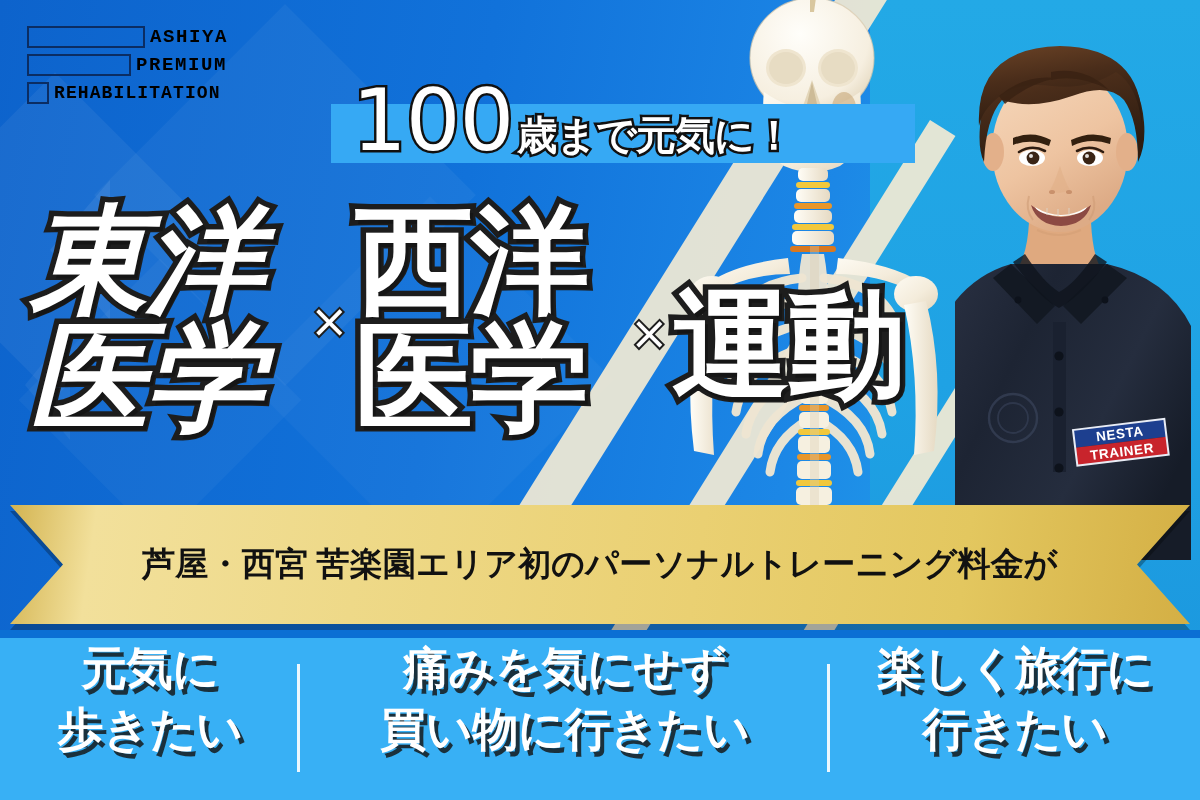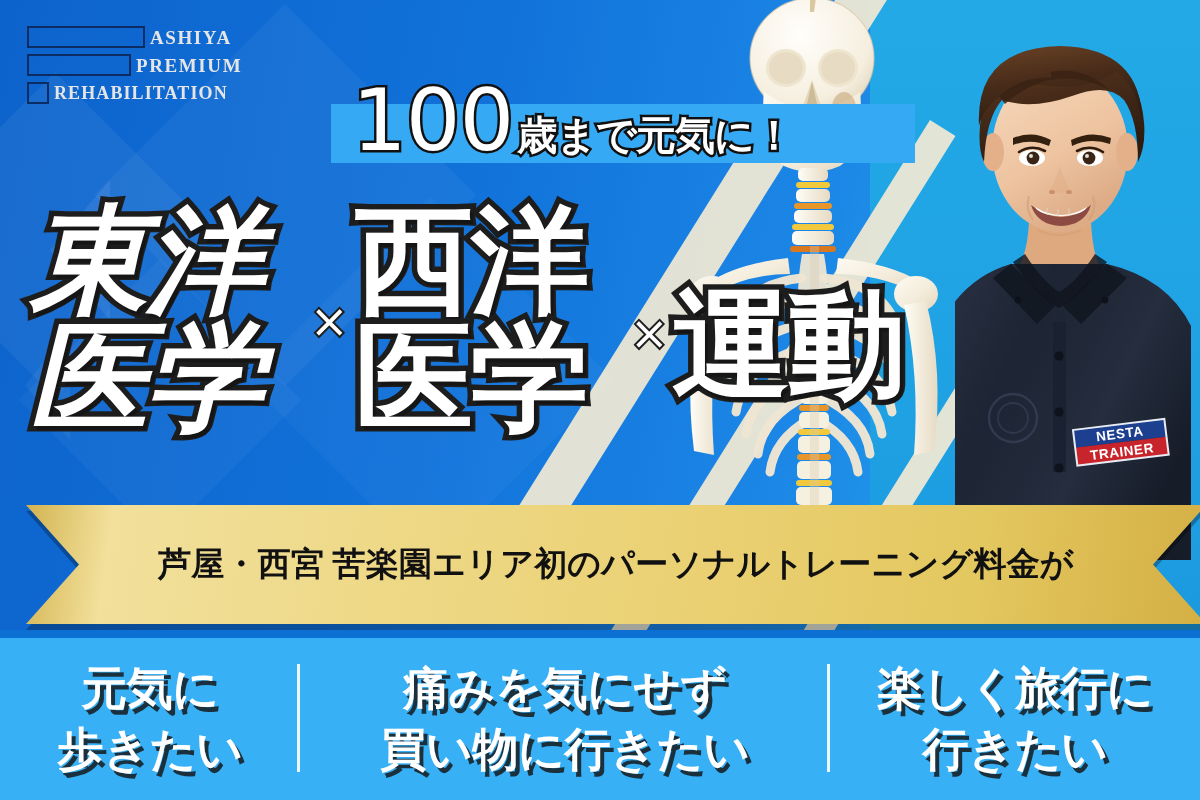--- a/index.html
+++ b/index.html
@@ -45,21 +45,21 @@
   .person{ position:absolute; left:955px; top:0px; width:250px; height:560px; }
 
   
   .logo{ position:absolute; left:27px; top:24px; width:236px; }
   .logo-row{ display:flex; align-items:center; height:26px; margin-bottom:2px; }
   .logo-box{
     border:2.5px solid #0b2d63; height:22px; margin-right:5px; background:transparent;
   }
   .lb1{ width:118px; } .lb2{ width:104px; } .lb3{ width:22px; }
   .logo-word{
-    color:#e5e5e5; font-family:Liberation Serif, serif;
+    color:#000000; font-family:Liberation Mono, monospace;
     font-weight:700; font-size:19px; letter-spacing:1.6px; line-height:1;
     white-space:nowrap;
   }
   .lw3{ font-size:18px; letter-spacing:1.1px; }
 
   
   .band{
     position:absolute; left:331px; top:104px; width:584px; height:59px;
     background:#36a9f4;
   }
@@ -93,21 +93,21 @@
   .col3{ left:672px; top:110px; }
   .xmark{
     position:absolute; color:#fff; font-size:46px; font-weight:400;
     -webkit-text-stroke:4px #1d1d1d; paint-order:stroke fill;
     font-family:"DejaVu Sans","Liberation Sans",sans-serif;
   }
   .x1{ left:310px; top:118px; }
   .x2{ left:630px; top:130px; }
 
   
-  .ribbon-wrap{ position:absolute; left:16px; top:500px; width:1036px; height:130px; }
+  .ribbon-wrap{ position:absolute; left:0; top:500px; width:1036px; height:130px; }
   .ribbon-shape{
     position:absolute; left:0; top:5px; width:1200px; height:119px;
     background:linear-gradient(98deg,#cfae48 0%,#f2e09b 8%,#eed988 30%,#ead072 58%,#e3c75f 80%,#d3ae43 100%);
     clip-path:polygon(10px 0, 1190px 0, 1137px 50%, 1190px 100%, 10px 100%, 63px 50%);
     box-shadow:0 3px 5px rgba(0,0,0,.25);
   }
   .ribbon-shadow{
     position:absolute; left:0; top:11px; width:1200px; height:119px;
     background:rgba(0,0,0,.28);
     clip-path:polygon(10px 0, 1190px 0, 1137px 50%, 1190px 100%, 10px 100%, 63px 50%);
@@ -124,21 +124,21 @@
   }
 
   
   .bottom{
     position:absolute; left:0; top:638px; width:1200px; height:162px;
     background:#38b0f5;
     display:flex; align-items:center;
   }
   .bcol{
     flex:1 1 0; display:flex; flex-direction:column; align-items:center;
-    justify-content:center; position:relative; height:100%;
+    position:relative; height:100%;
   }
   .bcol.w1{ flex:0 0 300px; }
   .bcol.w2{ flex:0 0 530px; }
   .bcol.w3{ flex:0 0 370px; }
   .bline{
     color:#fff; font-weight:700; font-size:46px; line-height:1.33;
     white-space:nowrap; letter-spacing:-.5px;
     text-shadow:4px 5px 0 rgba(20,20,20,.82);
     font-family:"Liberation Serif","DejaVu Serif",serif;
   }

